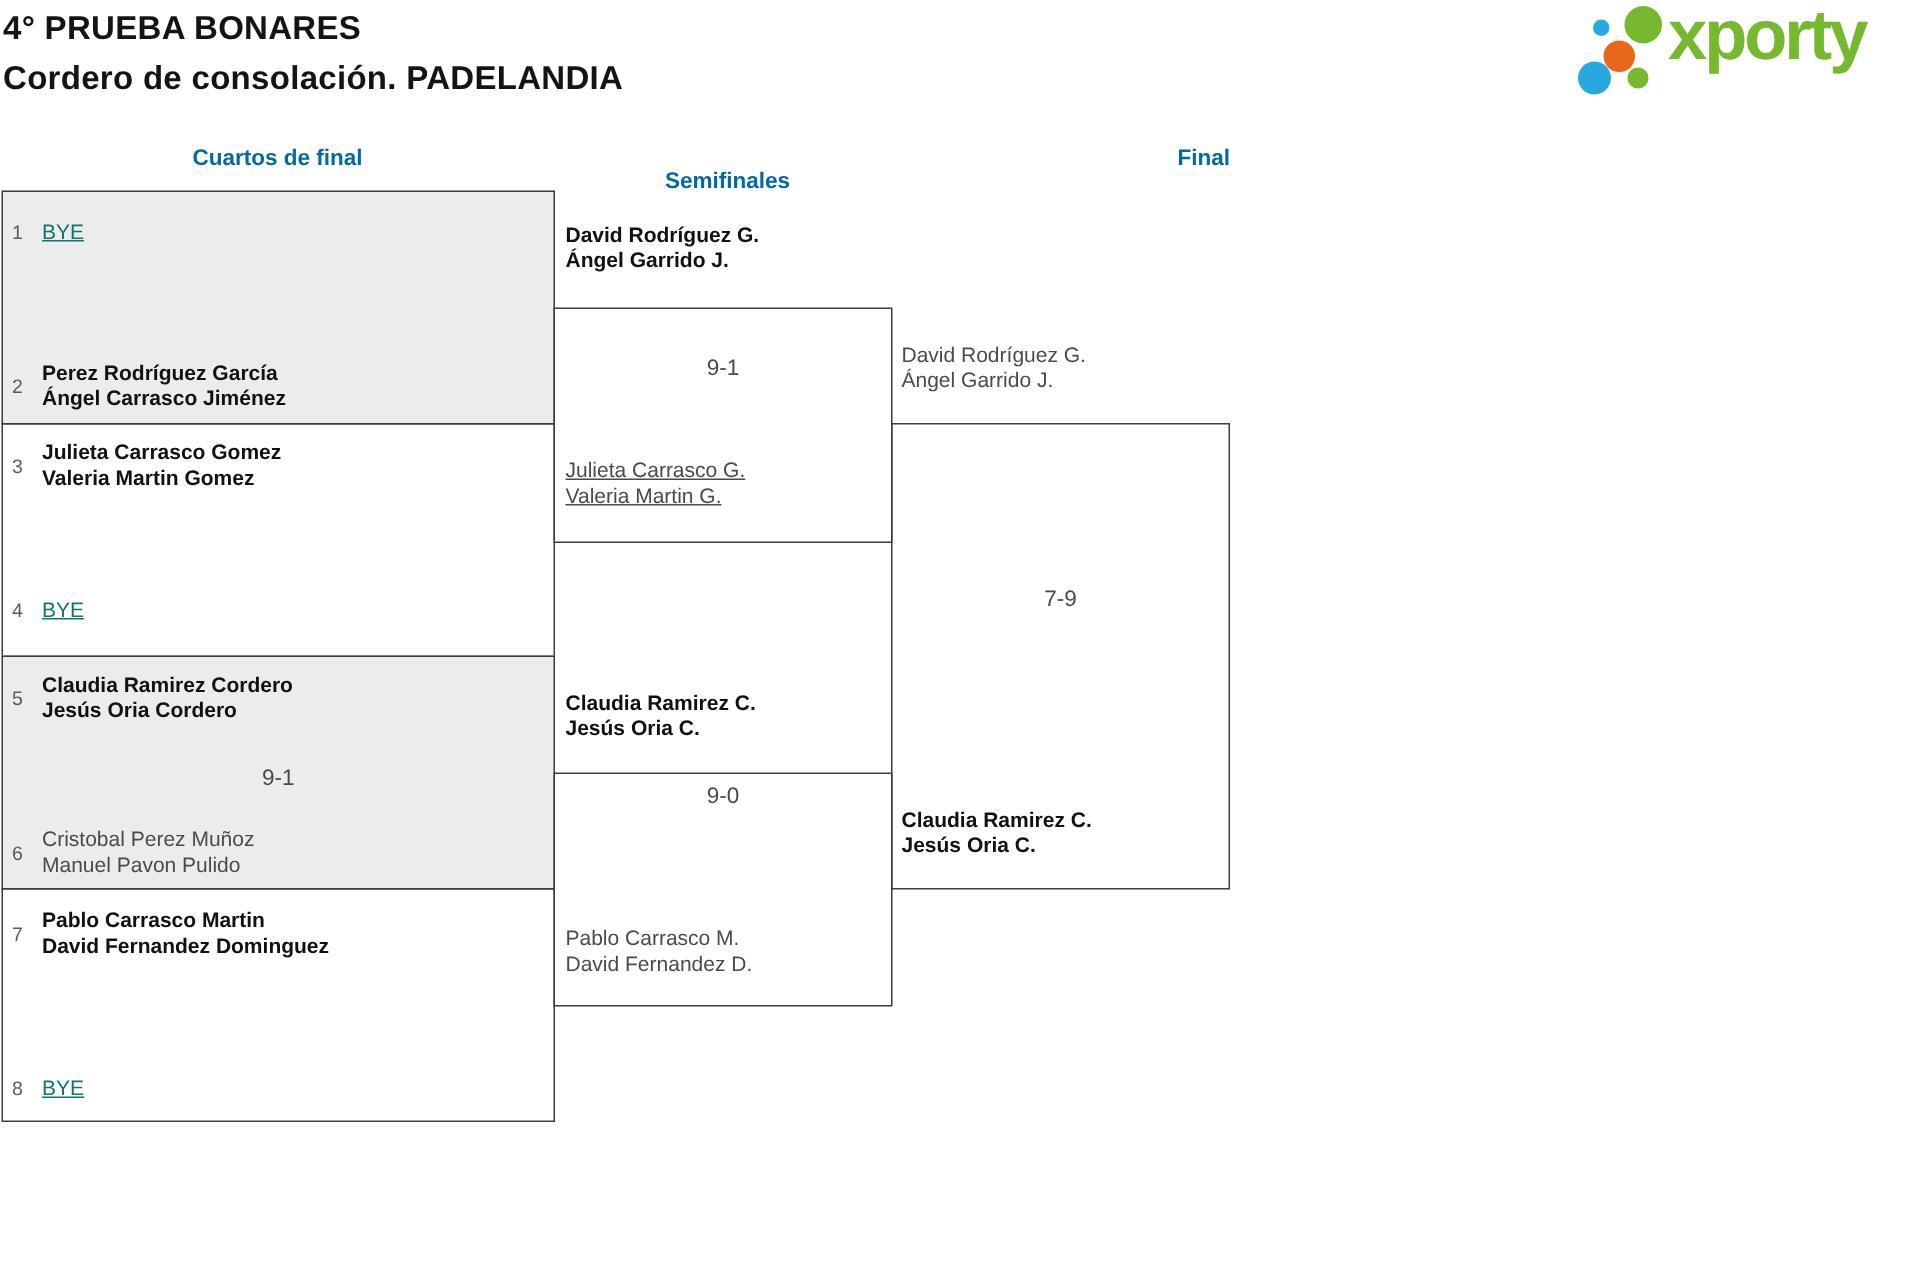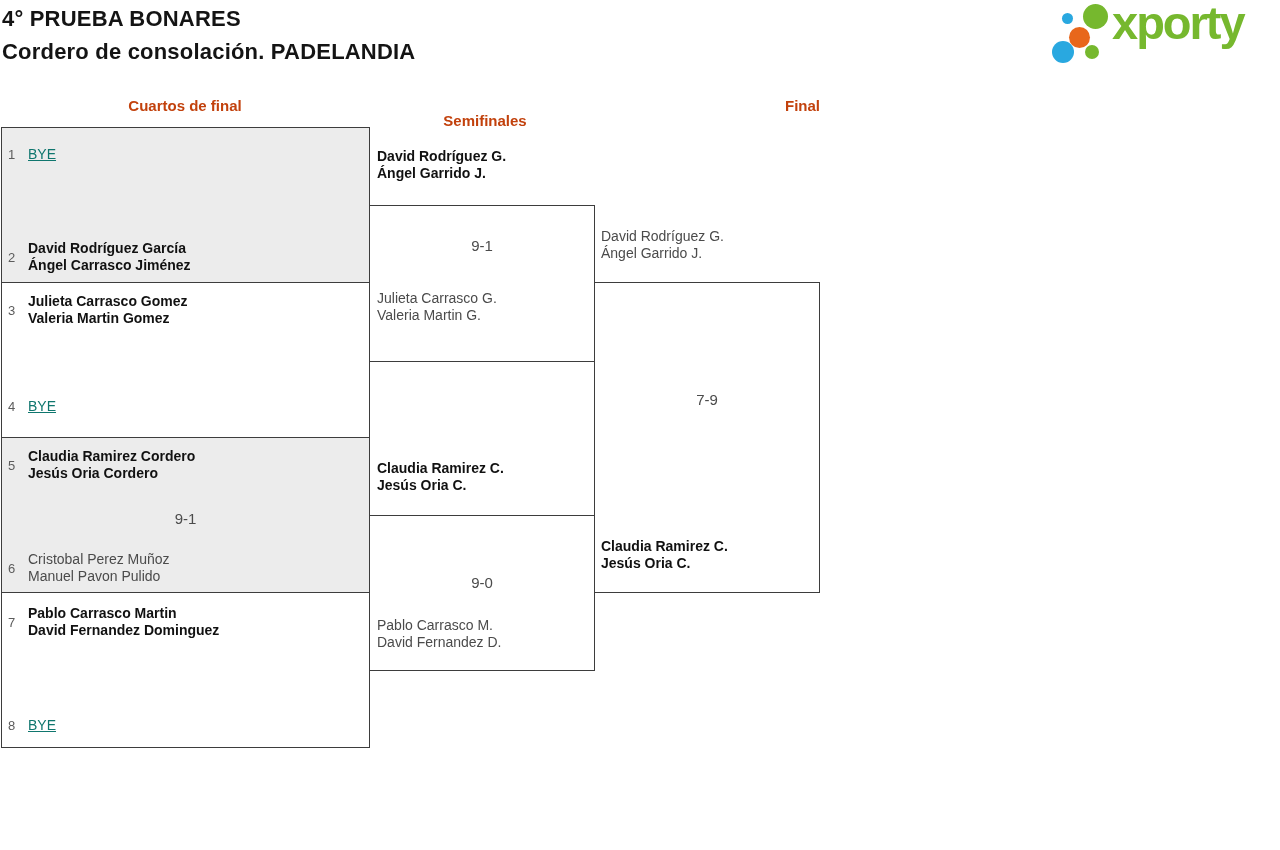--- a/index.html
+++ b/index.html
@@ -40,21 +40,21 @@
   .dot-orange    { left: 21px; top: 27px; width: 21px; height: 21px; background: #e8671b; }
   .dot-blue-lg   { left: 4px;  top: 41px; width: 22px; height: 22px; background: #29a8e0; }
   .dot-green-sm  { left: 37px; top: 45px; width: 14px; height: 14px; background: #76b82e; }
 
   
   .round-header {
     position: absolute;
     top: 97px;
     font-size: 15px;
     font-weight: 700;
-    color: #c2410c;
+    color: #0369a1;
     text-align: center;
   }
   .rh-qf { left: 0;     width: 370px; }
   .rh-sf { left: 372px; width: 226px; margin-top: 15px; }
   .rh-f  { left: 594px; width: 226px; text-align: right; }
 
   
   .box {
     position: absolute;
     box-sizing: border-box;
@@ -90,36 +90,36 @@
   .s-qf2b { top: 398px; }
   .s-qf3a { top: 448px; }
   .s-qf3b { top: 551px; }
   .s-qf4a { top: 605px; }
   .s-qf4b { top: 717px; }
 
   .plain-slot { position: absolute; font-size: 14px; line-height: 17px; white-space: nowrap; }
   .sf-slot { left: 377px; }
   .f-slot  { left: 601px; }
   .s-sf1a { top: 148px; }
-  .s-sf1b { top: 290px; }
+  .s-sf1b { top: 305px; text-decoration: underline; }
   .s-sf2a { top: 460px; }
   .s-sf2b { top: 617px; }
   .s-fa   { top: 228px; }
   .s-fb   { top: 538px; }
 
   
   .score {
     position: absolute;
     text-align: center;
     font-size: 15px;
     color: #4b4b4b;
   }
   .sc-qf3 { left: 1px;   top: 510px; width: 369px; }
   .sc-sf1 { left: 369px; top: 237px; width: 226px; }
-  .sc-sf2 { left: 369px; top: 574px; width: 226px; }
+  .sc-sf2 { left: 369px; top: 522px; width: 226px; }
   .sc-f   { left: 594px; top: 391px; width: 226px; }
 </style>
 </head>
 <body>
 
 <div id="canvas">
 
   <div class="title">
     <div>4° PRUEBA BONARES</div>
     <div>Cordero de consolación. PADELANDIA</div>
@@ -146,21 +146,21 @@
   <div class="box b-sf2"></div>
   <div class="box b-f"></div>
 
   <div class="slot qf-slot s-qf1a">
     <span class="seed">1</span>
     <span class="names bye">BYE</span>
   </div>
   <div class="slot qf-slot s-qf1b">
     <span class="seed">2</span>
     <span class="names w">
-      <div>David Rodríguez García</div>
+      <div>Perez Rodríguez García</div>
       <div>Ángel Carrasco Jiménez</div>
     </span>
   </div>
 
   <div class="slot qf-slot s-qf2a">
     <span class="seed">3</span>
     <span class="names w">
       <div>Julieta Carrasco Gomez</div>
       <div>Valeria Martin Gomez</div>
     </span>

